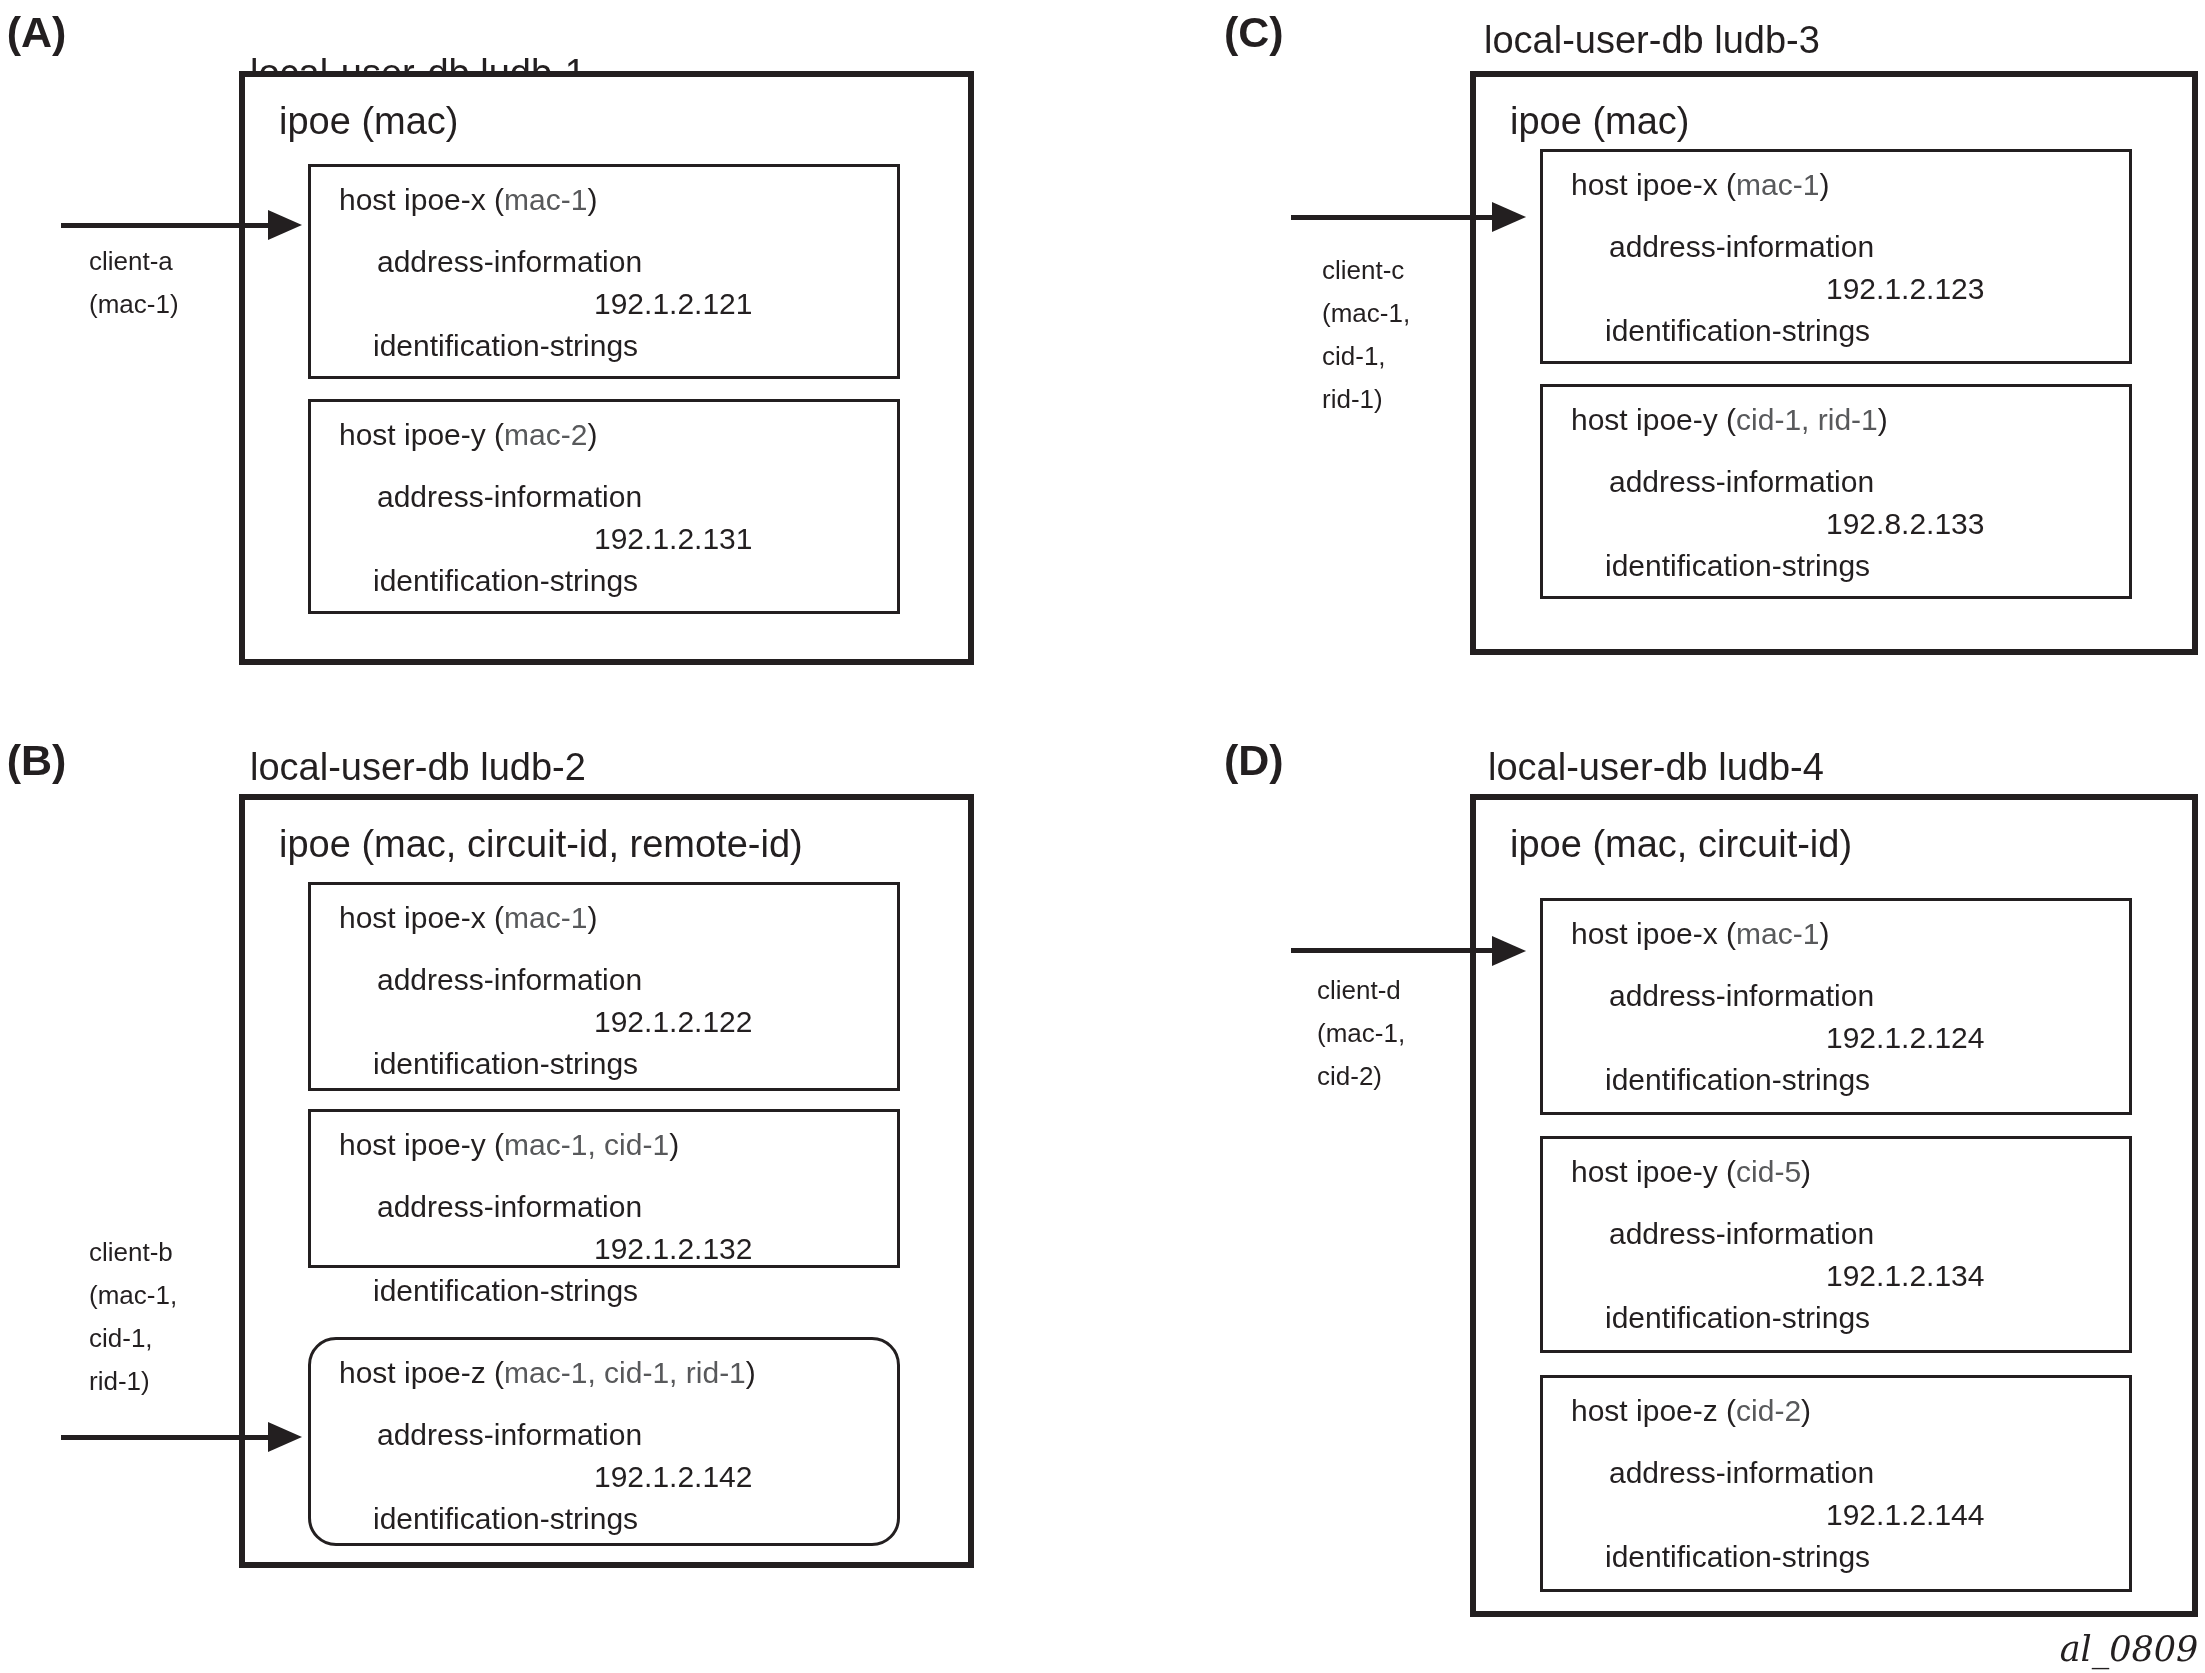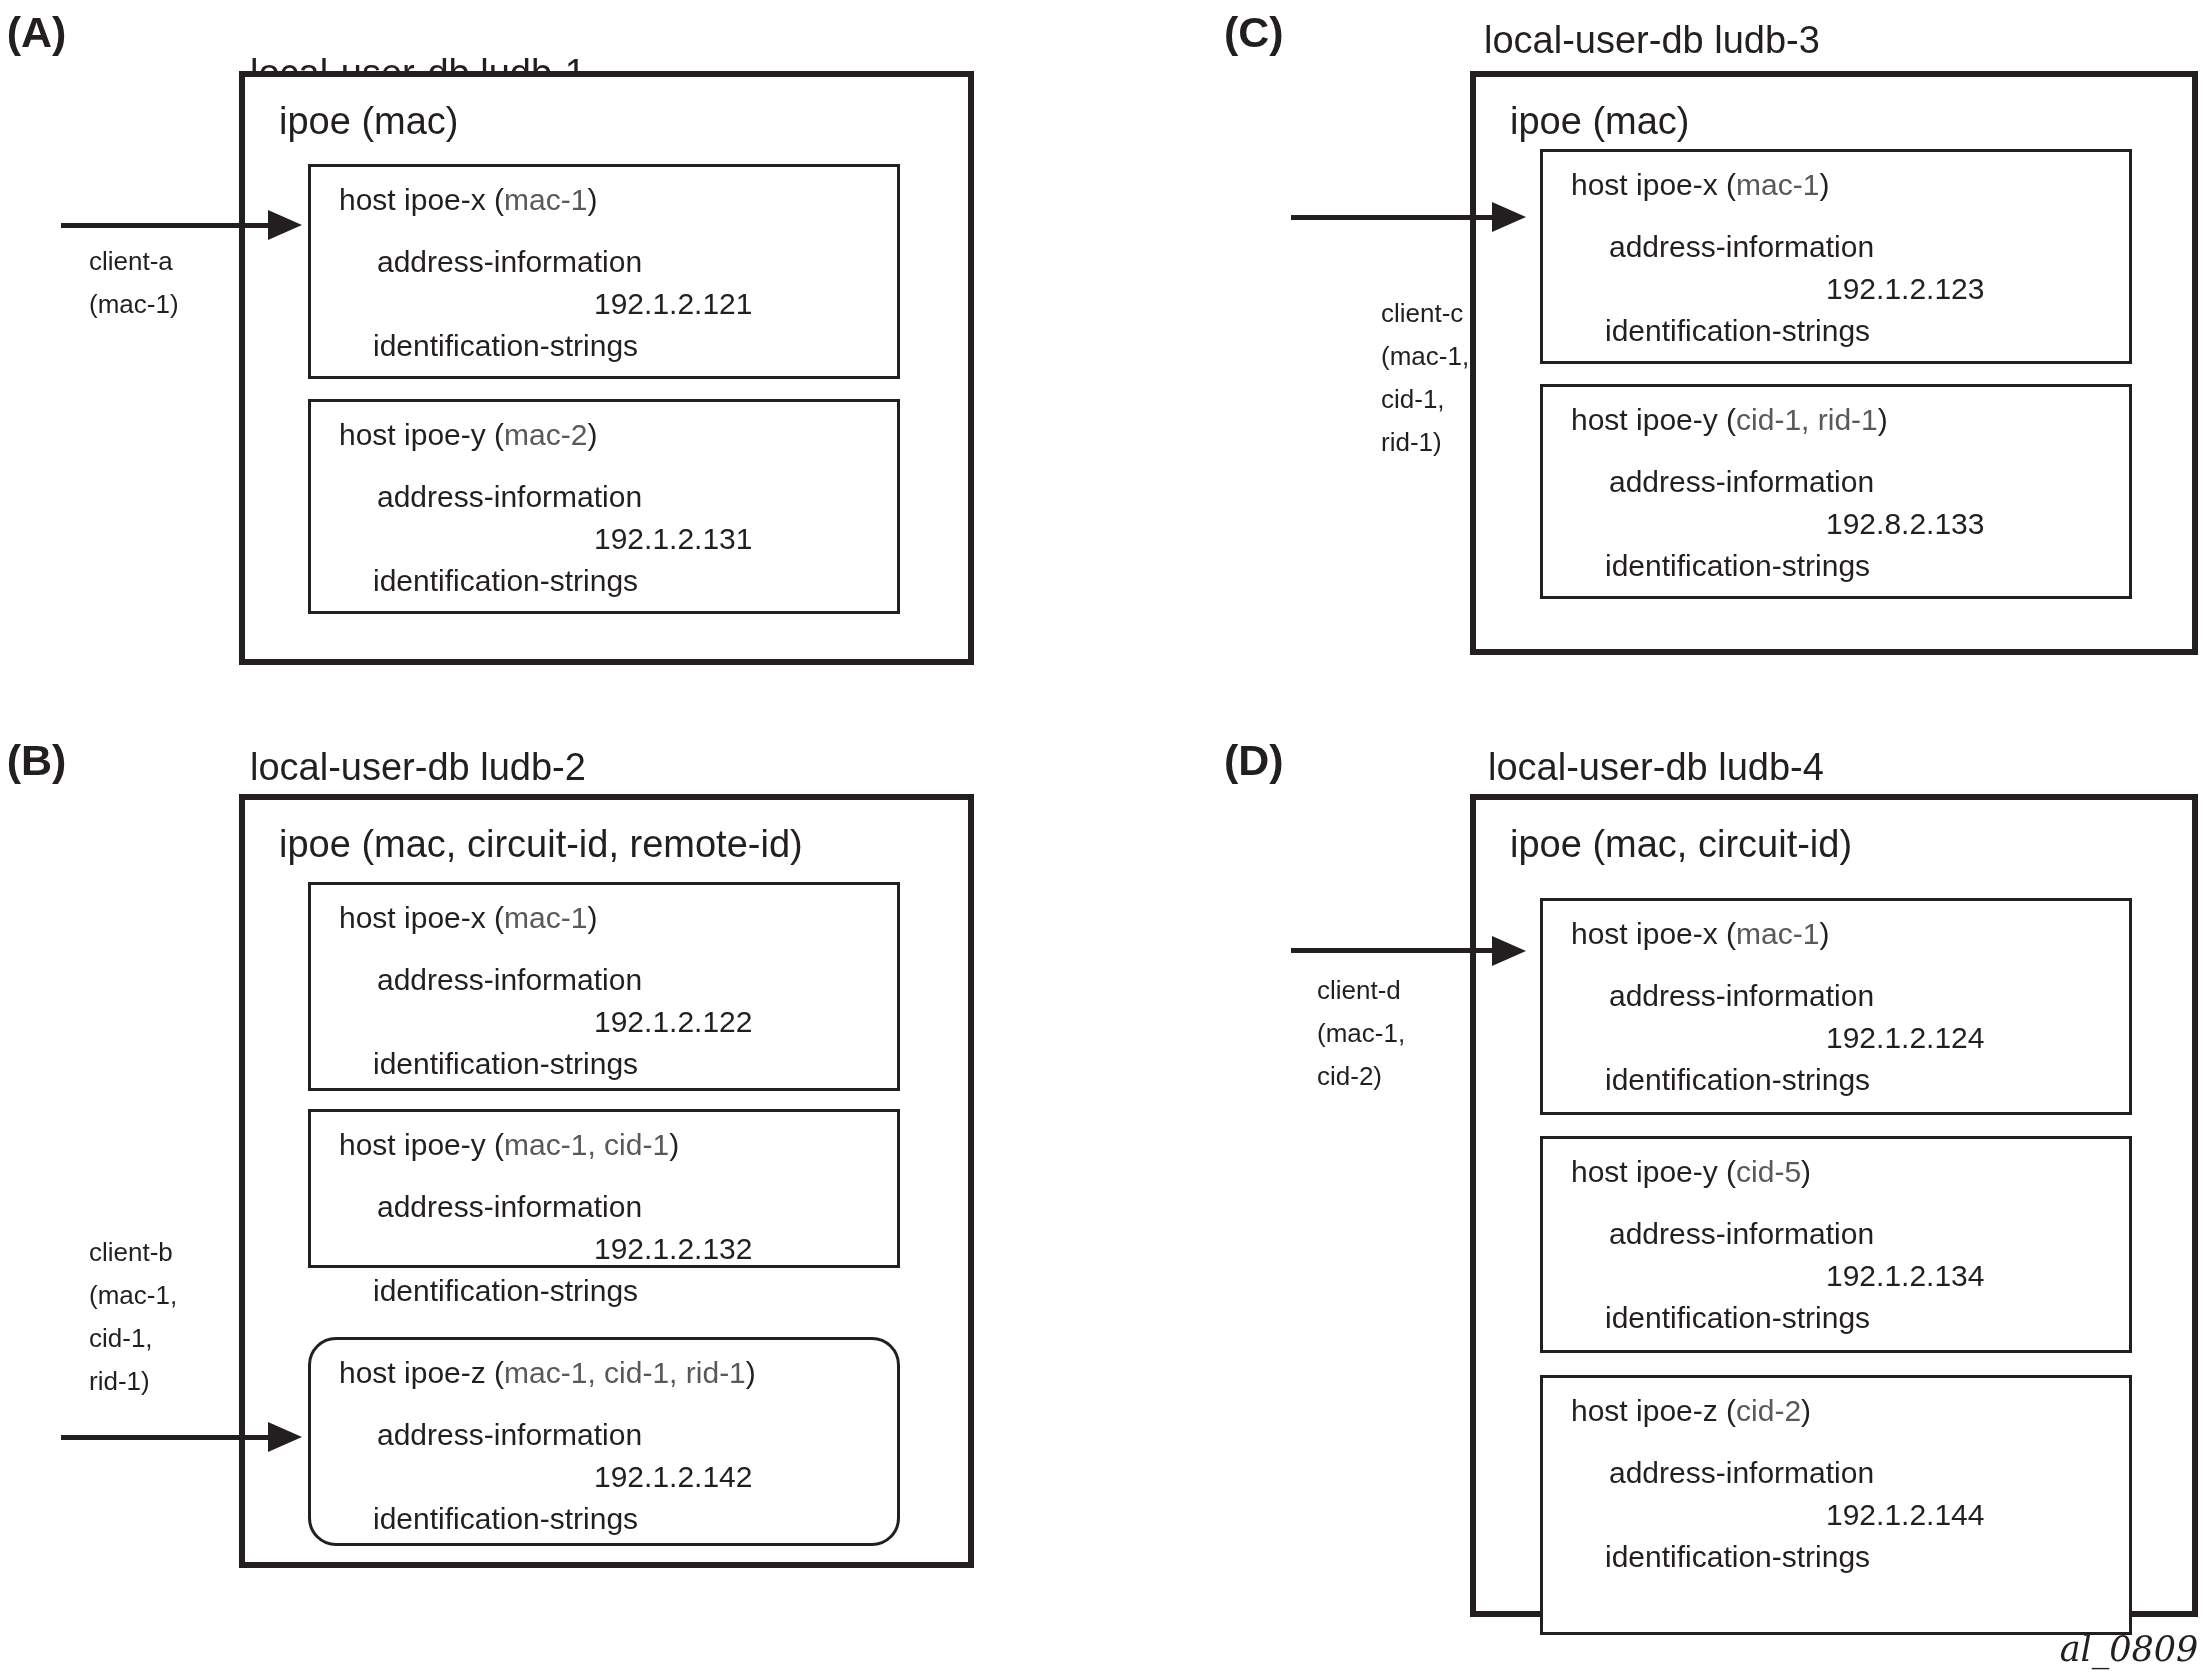--- a/index.html
+++ b/index.html
@@ -59,29 +59,29 @@
   .cB   { left:89px;  top:1231px; }
 
   
   .lblC { left:1224px; top:8px; }
   .ttlC { left:1484px; top:19px; }
   .boxC { left:1470px; top:71px;  width:728px; height:584px; }
   .hC1  { left:1540px; top:149px;  width:592px;  height:215px; }
   .hC2  { left:1540px; top:384px;  width:592px;  height:215px; }
   .sC   { left:1291px; top:215px;  width:202px; }
   .aC   { left:1492px; top:202px; }
-  .cC   { left:1381px; top:249px;margin-top:43px; }
+  .cC   { left:1322px; top:249px; }
 
   
   .lblD { left:1224px; top:736px; }
   .ttlD { left:1488px; top:746px; }
   .boxD { left:1470px; top:794px; width:728px; height:823px; }
   .hD1  { left:1540px; top:898px; width:592px;  height:217px; }
   .hD2  { left:1540px; top:1136px; width:592px;  height:217px; }
-  .hD3  { left:1540px; top:1375px; width:592px;  height:260px; }
+  .hD3  { left:1540px; top:1375px; width:592px;  height:217px; }
   .sD   { left:1291px; top:948px; width:202px; }
   .aD   { left:1492px; top:936px; }
   .cD   { left:1317px; top:969px; }
 </style>
 </head>
 <body>
 
 <div id="canvas">
 
   <div class="panel-label lblA">(A)</div>

